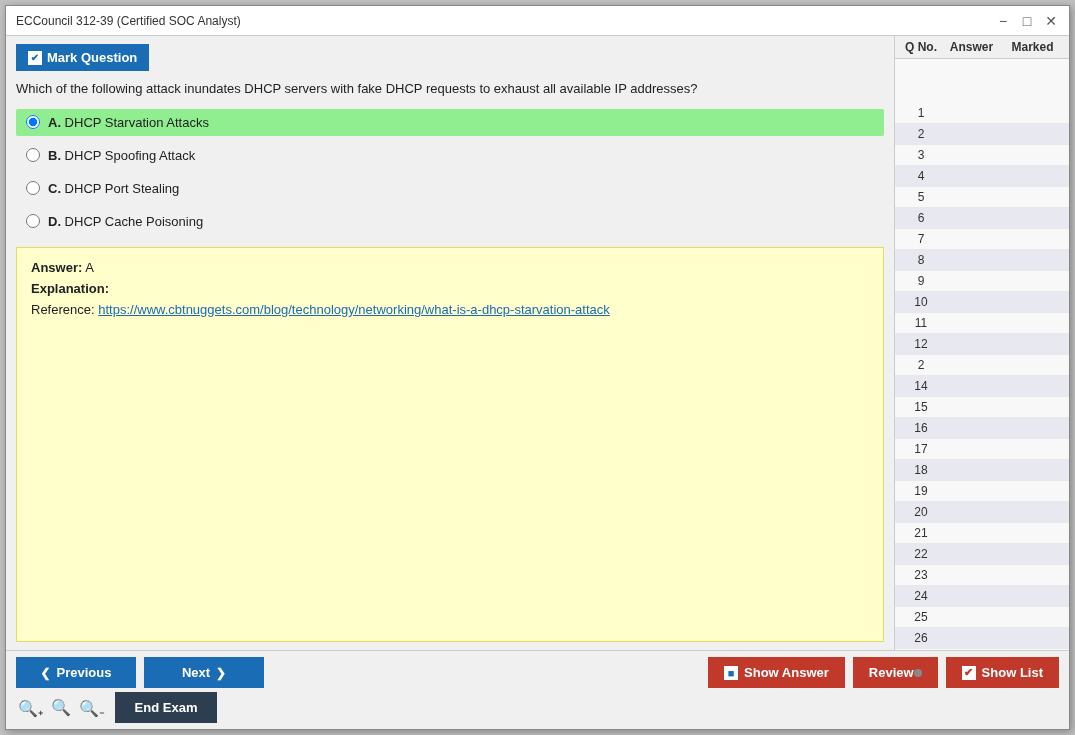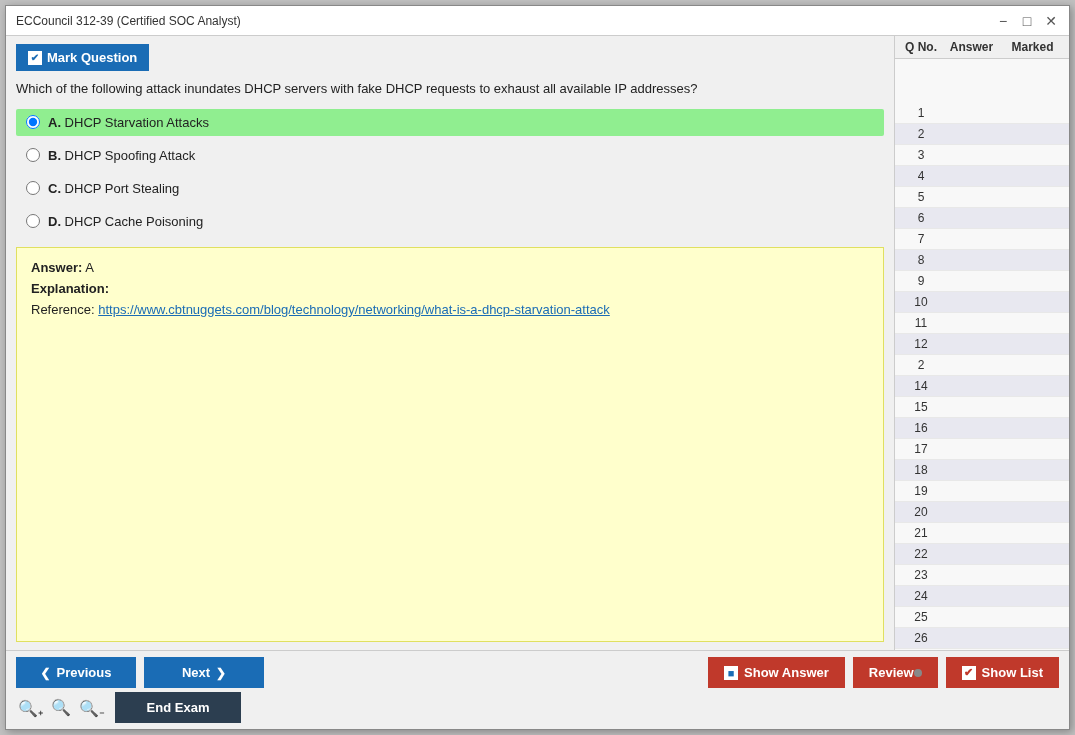--- a/index.html
+++ b/index.html
@@ -281,21 +281,21 @@
       padding: 8px 20px;
       cursor: pointer;
       font-size: 13px;
       font-weight: bold;
       margin-left: auto;
     }
     .btn-end-exam {
       background: #2c3e50;
       color: white;
       border: none;
-      padding: 8px 32px;
+      padding: 8px 20px;
       cursor: pointer;
       font-size: 13px;
       font-weight: bold;
     }
     .chevron {
       font-size: 12px;
     }
     .checkbox-sq {
       width: 14px;
       height: 14px;

